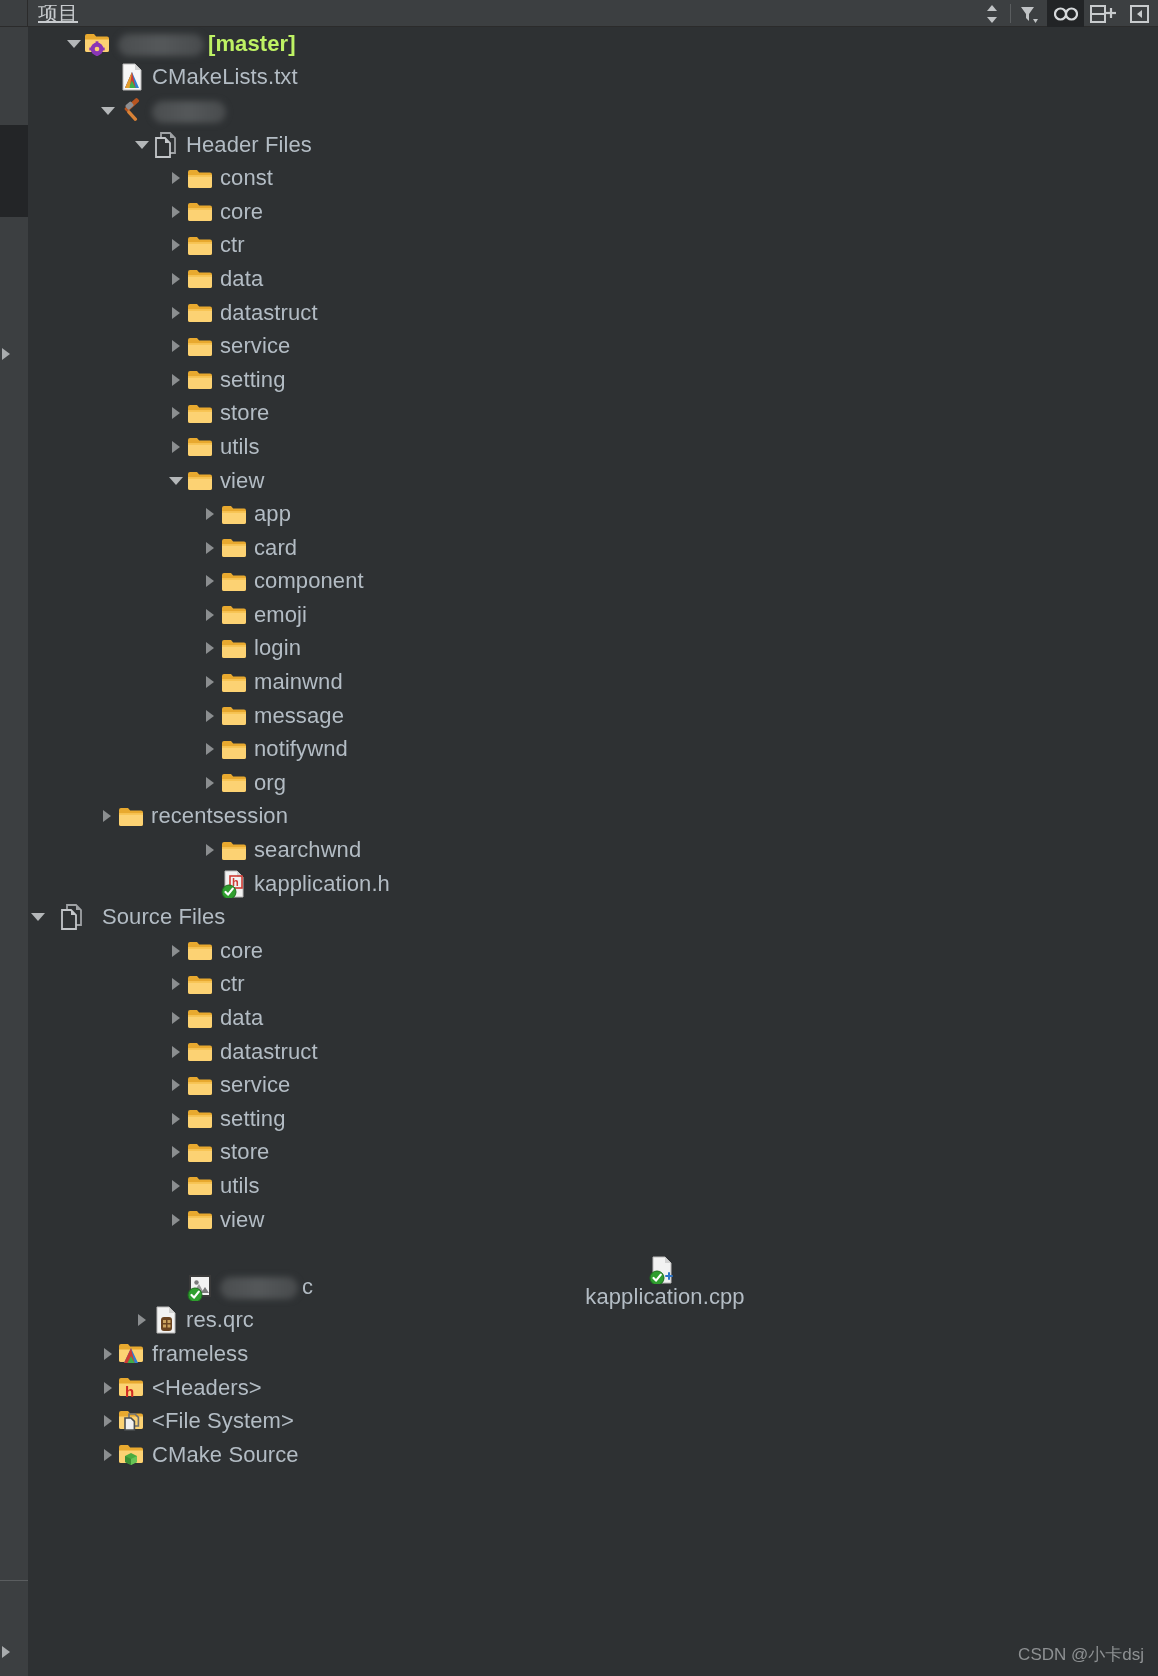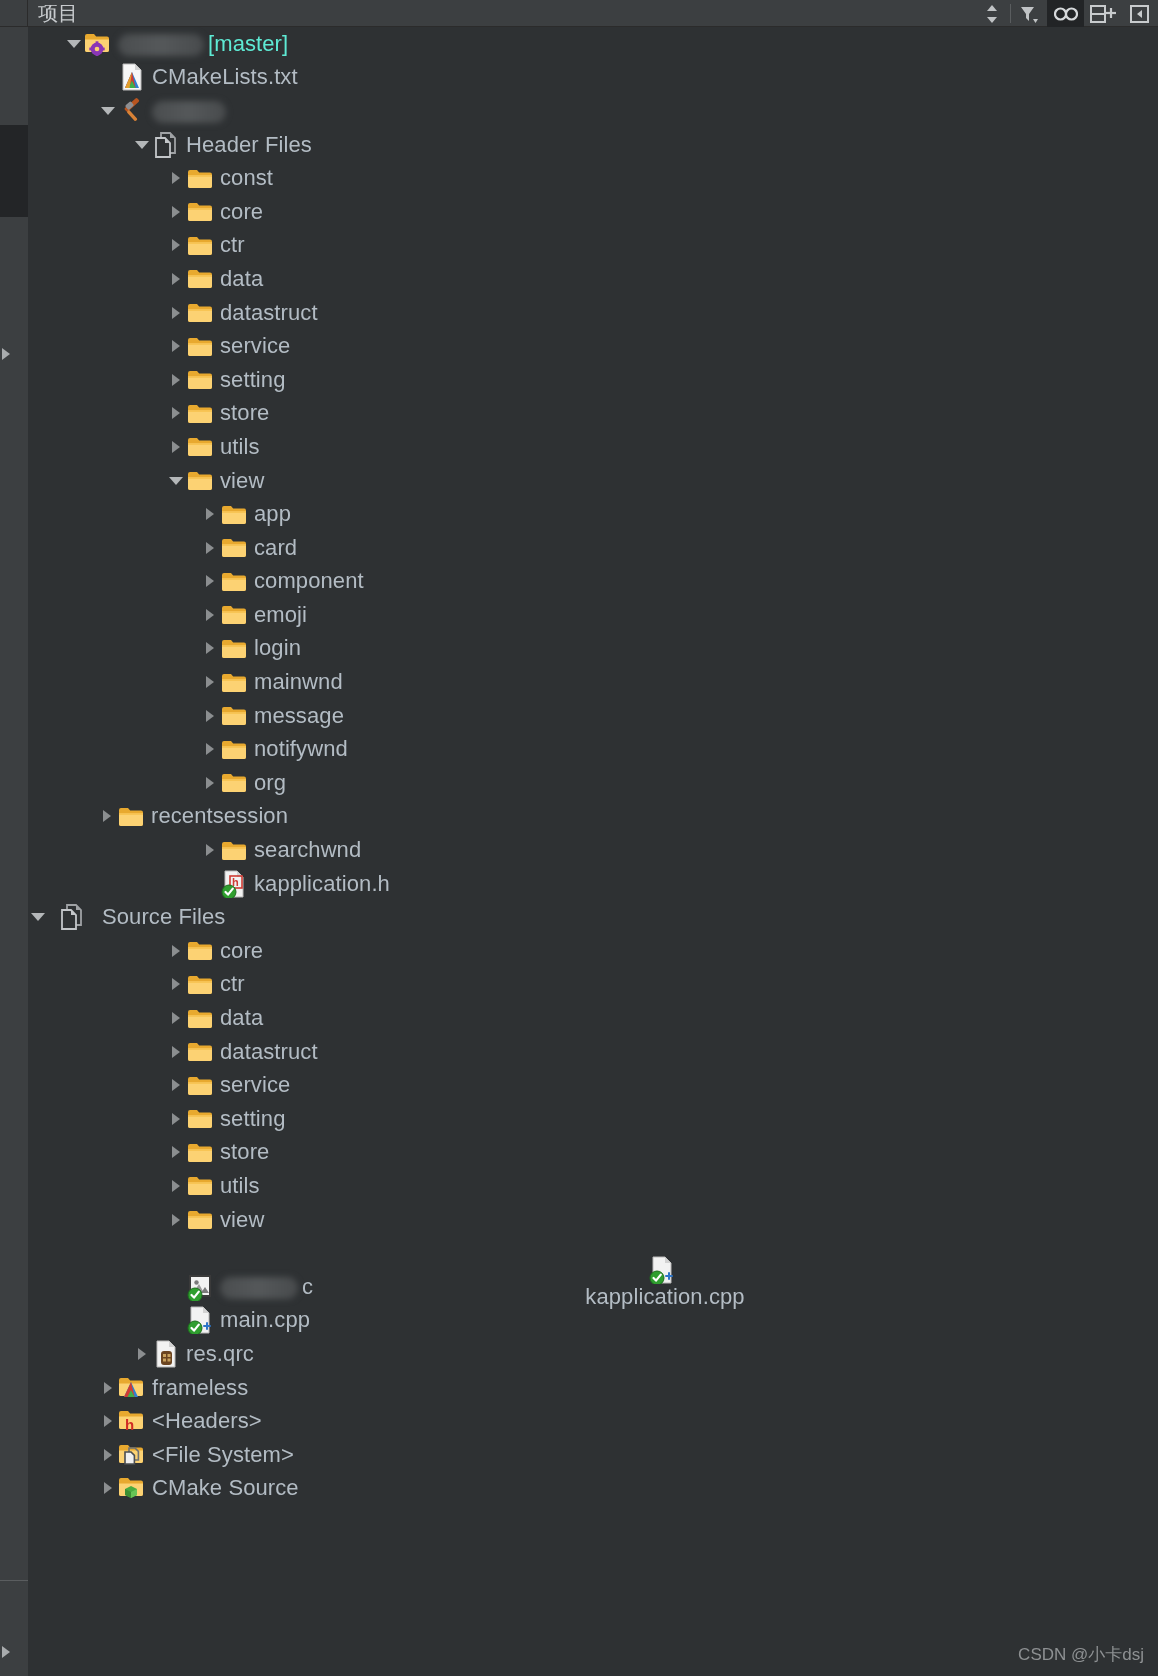--- a/index.html
+++ b/index.html
@@ -36,20 +36,21 @@
 
   
   .header {
     height:27px; background:#3c3f41; display:flex; align-items:center;
     border-bottom:1px solid #2b2b2b;
     position:relative;
   }
   .panel-title {
     font-size:20px; color:#c8cbce; padding-left:10px; line-height:27px;
     white-space:nowrap;
+    text-decoration:underline;
   }
   .toolbar { position:absolute; right:0; top:0; height:27px; display:flex; align-items:stretch; }
   .tbtn {
     width:37px; height:27px; display:flex; align-items:center; justify-content:center;
     position:relative;
   }
   .tbtn.active { background:#222426; }
   .tbtn.sep::before {
     content:""; position:absolute; left:0; top:4px; bottom:4px; width:1px; background:#5a5d5f;
   }
@@ -68,21 +69,21 @@
     width:20px; height:33px; display:flex; align-items:center; justify-content:center;
     flex:0 0 20px;
   }
   .tri-r { width:0;height:0; border-left:8px solid #8b8e90; border-top:6px solid transparent; border-bottom:6px solid transparent; }
   .tri-d { width:0;height:0; border-top:8px solid #b4b7b9; border-left:7px solid transparent; border-right:7px solid transparent; }
   .ico { width:28px; height:33px; flex:0 0 28px; display:flex; align-items:center; justify-content:center; position:relative; }
   .ico svg { display:block; }
   .label {
     font-size:22px; color:#b3bcc4; letter-spacing:.1px; padding-left:6px;
   }
-  .label.bold { color:#5eead4; font-weight:normal; }
+  .label.bold { color:#bef264; font-weight:bold; }
   .redact {
     display:inline-block; height:22px; border-radius:11px;
     background:linear-gradient(90deg,#4a4d4f,#55585a,#484b4d);
     filter:blur(3px); vertical-align:middle; margin-right:4px;
   }
   .watermark {
     position:absolute; right:14px; bottom:10px;
     font-size:17px; color:#9ea1a3; opacity:.85;
   }
 </style>
@@ -654,37 +655,20 @@
       <circle cx="9.5" cy="9.5" r="2.2" fill="#7a7a7a"></circle>
       <polygon points="6,20 12,11 17,20" fill="#9a9a9a"></polygon>
       <polygon points="14,20 18,14 22,20" fill="#7a7a7a"></polygon>
       <circle cx="8" cy="22" r="7" fill="#2f9e2f"></circle>
   <circle cx="8" cy="22" r="7" fill="none" stroke="#1d6e1d" stroke-width="1"></circle>
   <polyline points="4.5,22 7,24.6 11.8,18.6" fill="none" stroke="#ffffff" stroke-width="2.2" stroke-linecap="round" stroke-linejoin="round"></polyline>
     </svg>
           </div>
           <span class="label"><span class="redact" style="width: 78px;"></span><span>c</span></span>
         </div>
-        <div class="row" style="padding-left: 138px;">
-          <div class="twisty"></div>
-          <div class="ico">
-            <svg width="26" height="28" viewBox="0 0 26 28">
-  <path d="M4 1 h12 l6 6 v20 h-18 Z" fill="#f2f2f2" stroke="#b9b9b9" stroke-width="1"></path>
-  <path d="M16 1 l6 6 h-6 Z" fill="#d2d2d2"></path>
-  <g stroke="#2d74c7" stroke-width="2" stroke-linecap="round">
-   <line x1="20" y1="17" x2="20" y2="23"></line>
-                <line x1="17" y1="20" x2="23" y2="20"></line>
-              </g>
-              <circle cx="8" cy="22" r="7" fill="#2f9e2f"></circle>
-  <circle cx="8" cy="22" r="7" fill="none" stroke="#1d6e1d" stroke-width="1"></circle>
-  <polyline points="4.5,22 7,24.6 11.8,18.6" fill="none" stroke="#ffffff" stroke-width="2.2" stroke-linecap="round" stroke-linejoin="round"></polyline>
-</svg>
-          </div>
-          <span class="label">main.cpp</span>
-        </div>
         <div class="row" style="padding-left: 104px;">
           <div class="twisty">
             <div class="tri-r"></div>
           </div>
           <div class="ico">
             <svg width="26" height="28" viewBox="0 0 26 28">
   <path d="M4 1 h12 l6 6 v20 h-18 Z" fill="#f2f2f2" stroke="#b9b9b9" stroke-width="1"></path>
   <path d="M16 1 l6 6 h-6 Z" fill="#d2d2d2"></path>
   <rect x="8" y="11" width="11" height="14" rx="3" fill="#6b4420"></rect>
        <g fill="#caa25e">

